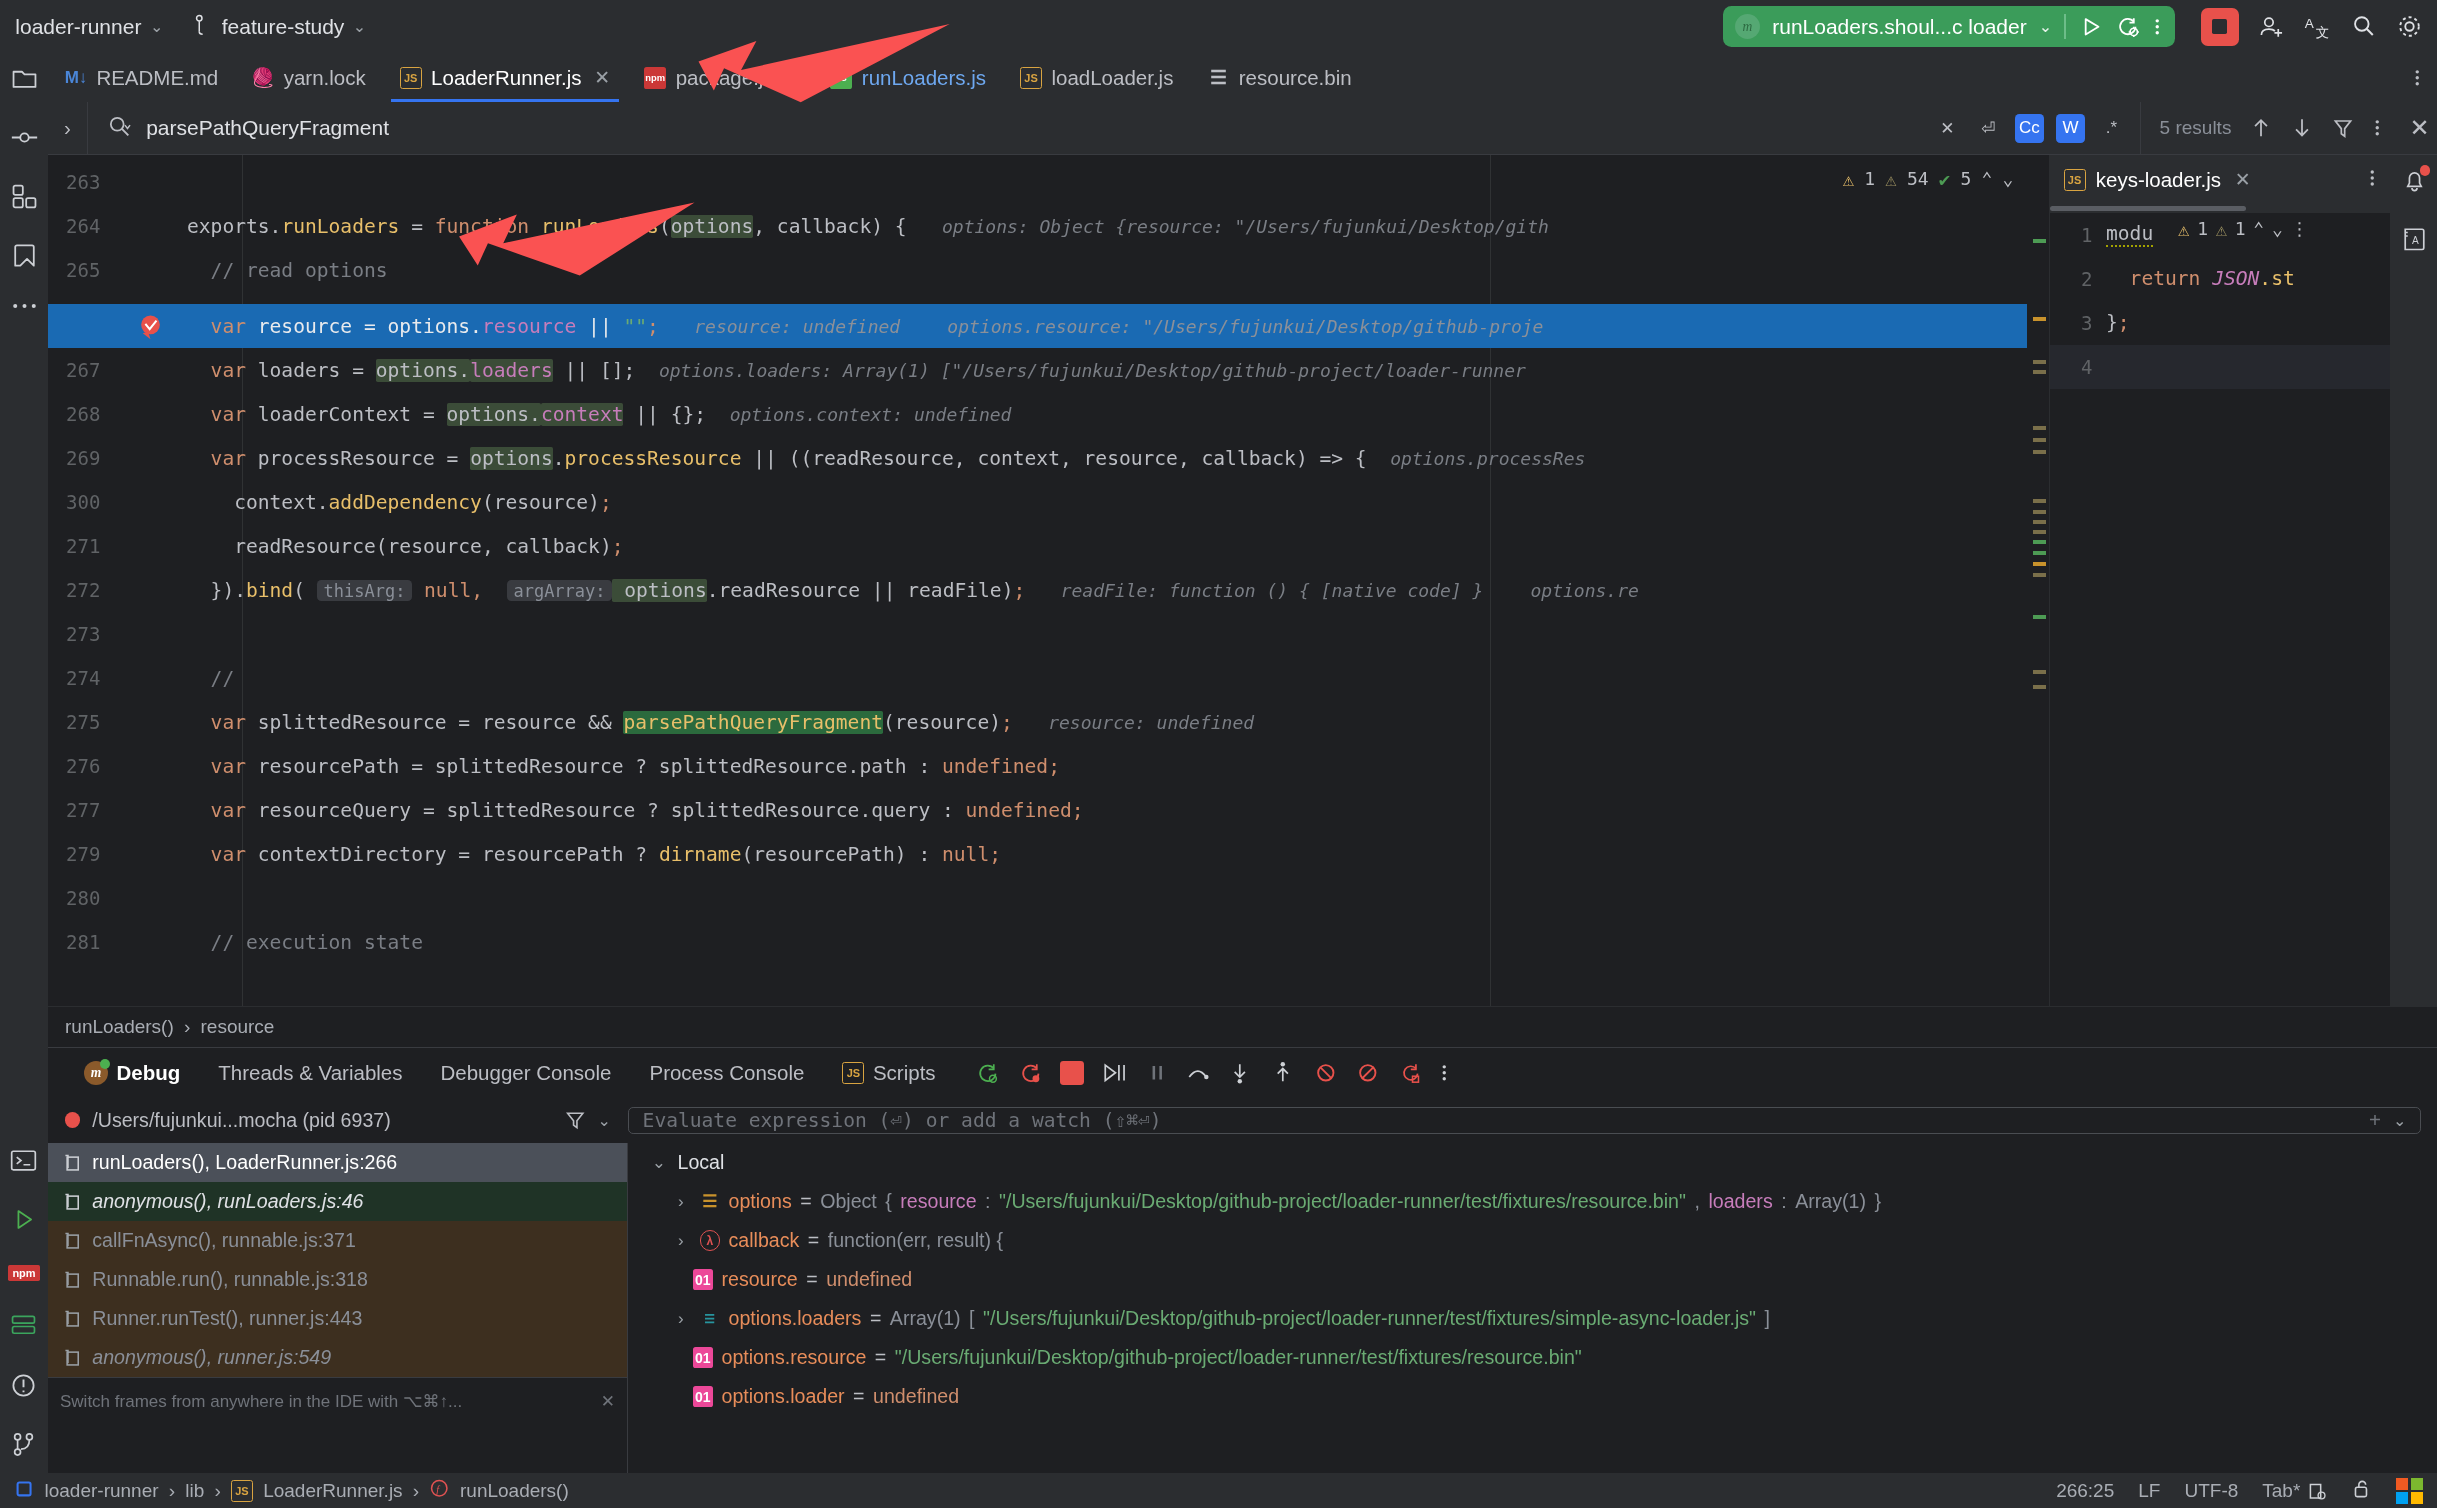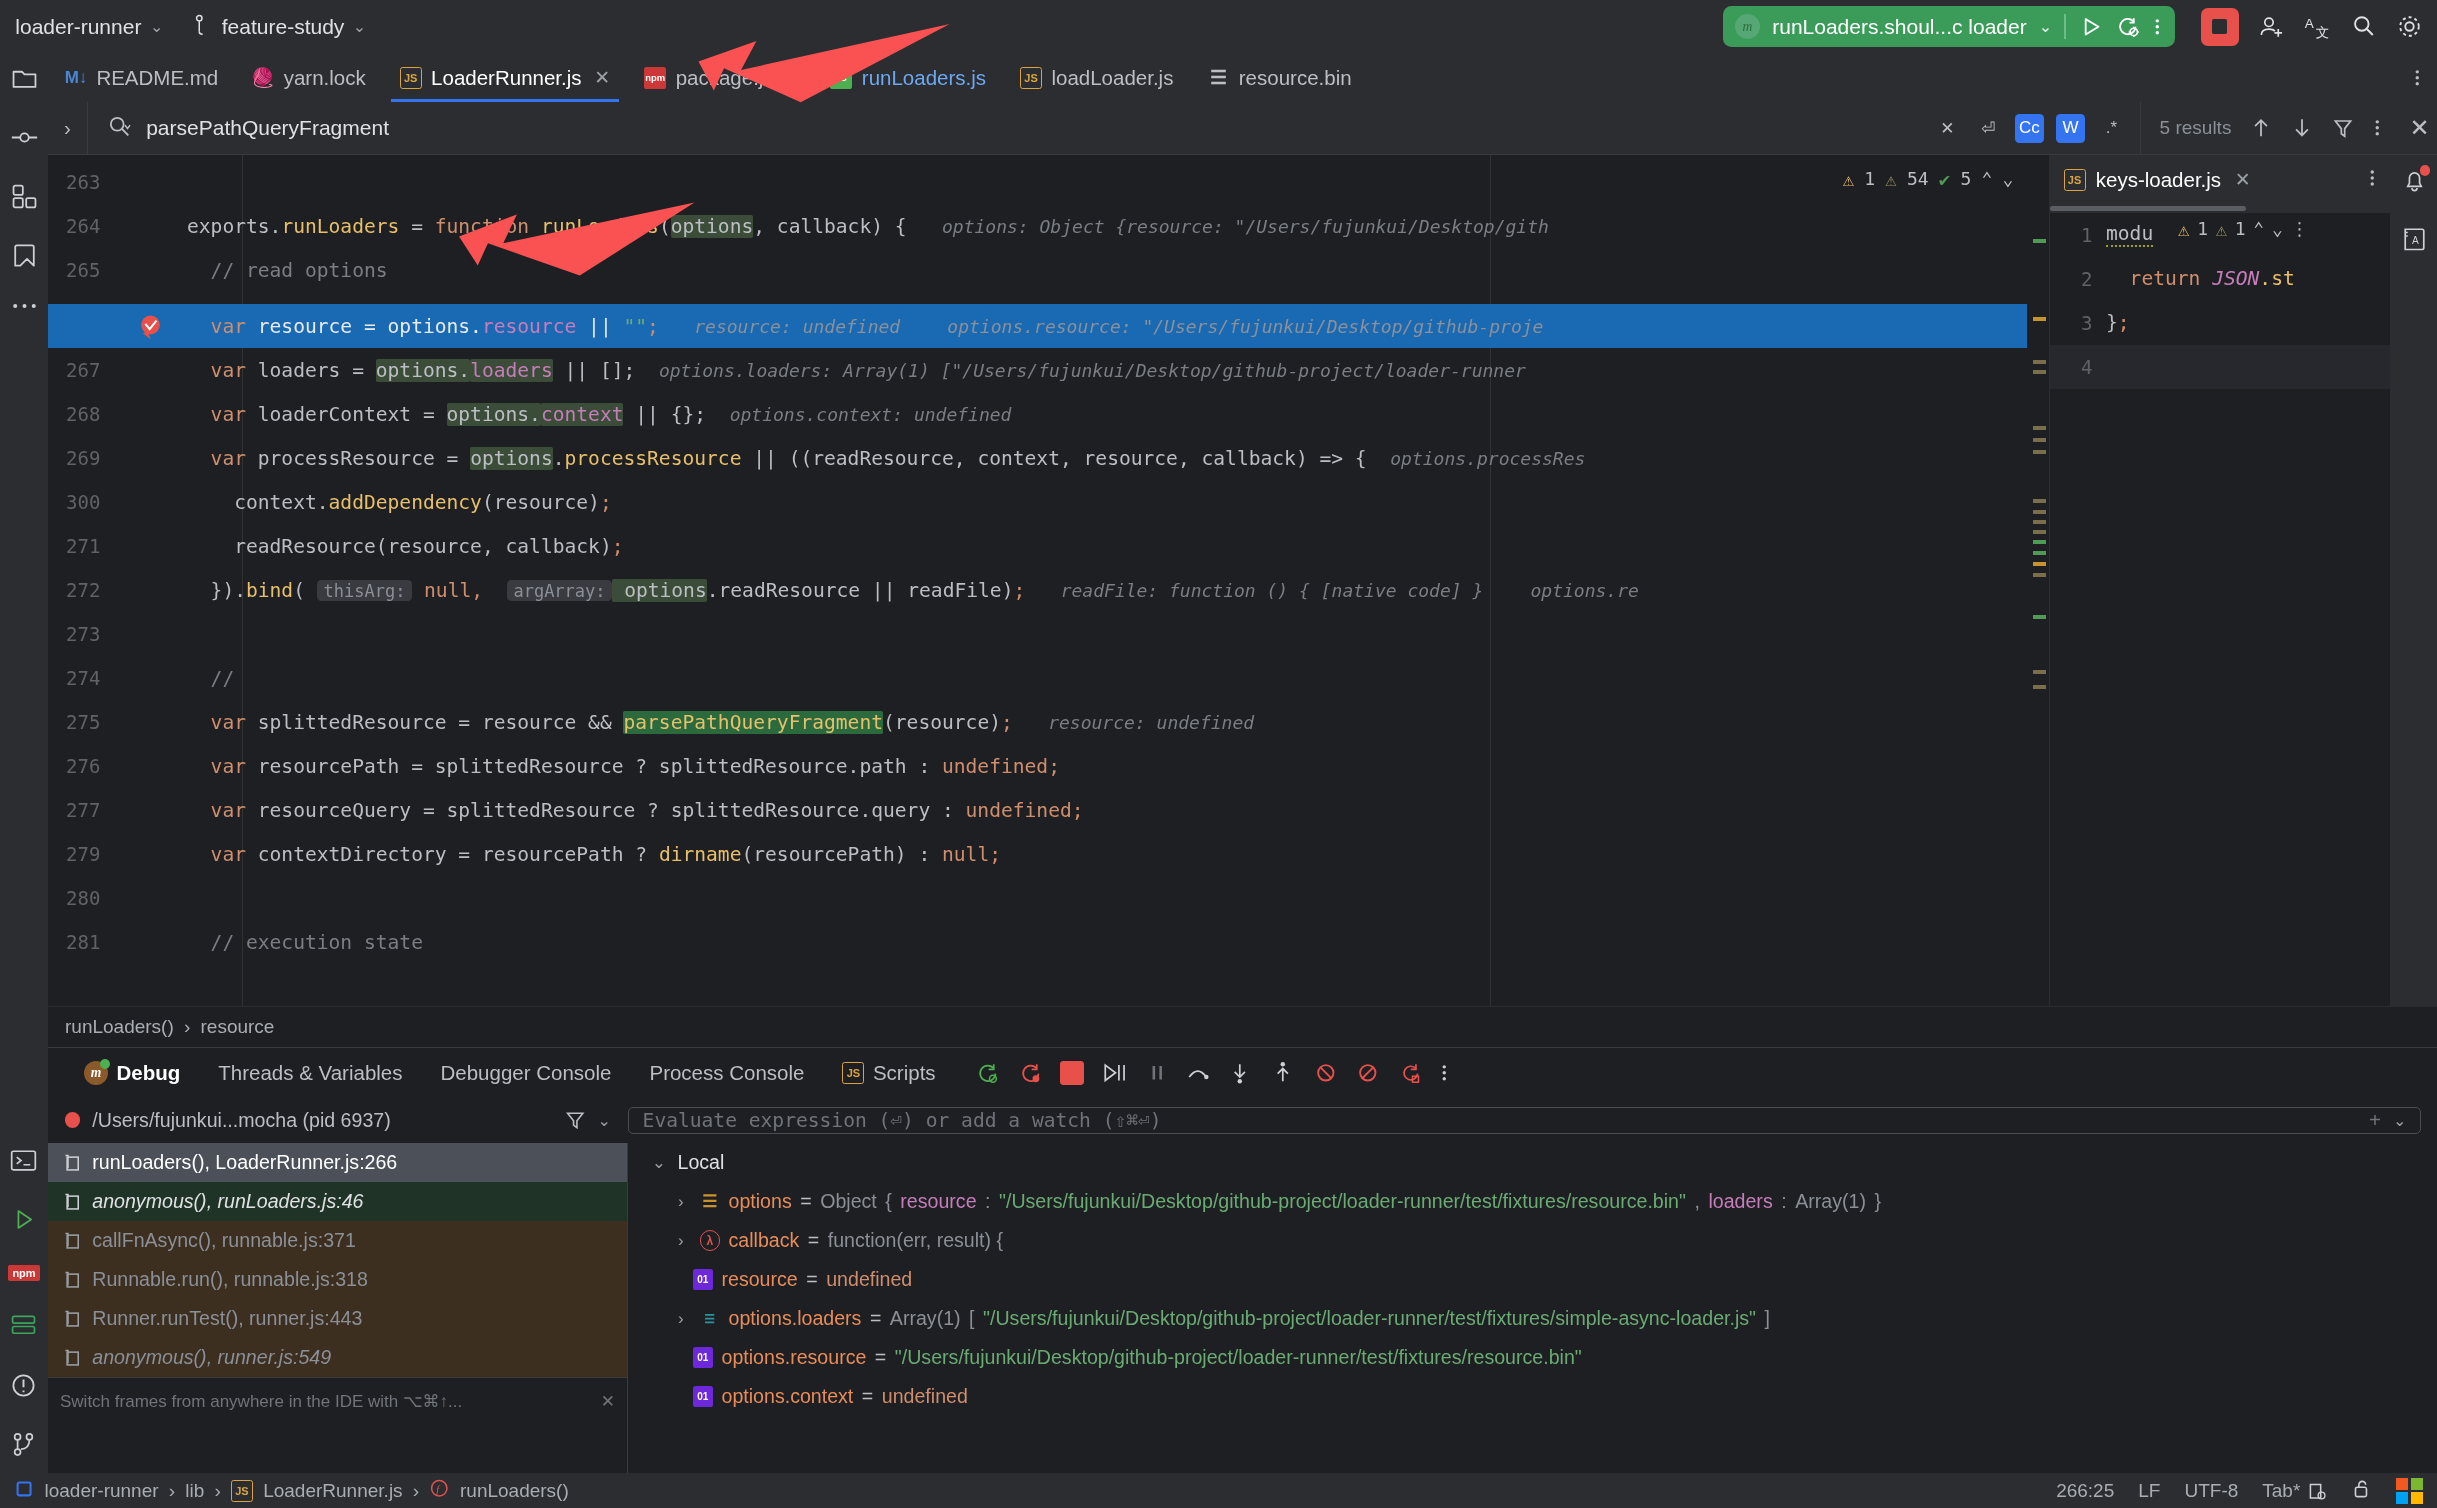--- a/index.html
+++ b/index.html
@@ -210,21 +210,21 @@
   .fr-ico { width:20.5px; height:20.5px; flex:0 0 20.5px; }
   .frames-hint { height: 36px; display:flex; align-items:center; justify-content:space-between;
                  padding: 12px 12px 0 12px; font-size:17px; color:#6f737a; border-top:0.9px solid #393b40; }
   .vars { flex:1; padding-left: 20.5px; overflow:hidden; }
   .var-row { height: 39px; display:flex; align-items:center; gap:8.5px; font-size:19.6px; white-space:nowrap; }
   .arrw { width: 20.5px; color:#9aa0a6; font-size:17px; flex:0 0 20.5px; text-align:center; }
   .vico { width:20.5px; height:20.5px; flex:0 0 20.5px; border-radius:2.6px; display:flex; align-items:center;
           justify-content:center; font-size:11px; font-weight:bold; }
   .vico-obj { color:#c8922c; font-size:17px; }
   .vico-fn { border:1.7px solid #e05252; border-radius:50%; color:#e05252; font-size:12px; }
-  .vico-prim { background:#6d28d9; color:#fff; font-size:10px; }
+  .vico-prim { background:#ec4899; color:#fff; font-size:14px; }
   .vico-arr { color:#27949e; font-size:12px; line-height: 6px; }
   .vname { color:#e88d5a; }
   .veq { color:#bcbec4; }
   .vtype { color:#8a8f98; }
   .vstr { color:#6aab73; }
   .vundef { color:#cf8e6d; }
   .vkey { color:#c77dbb; }
 
   
   .statusbar { height: 36px; flex:0 0 36px; background:#2b2d30; display:flex; align-items:center;
@@ -930,21 +930,21 @@
 
             <div class="var-row" style="padding-left:44px">
               <span class="vico vico-prim">01</span>
               <span class="vname">options.resource</span>
               <span class="veq">=</span>
               <span class="vstr">"/Users/fujunkui/Desktop/github-project/loader-runner/test/fixtures/resource.bin"</span>
             </div>
 
             <div class="var-row" style="padding-left:44px">
               <span class="vico vico-prim">01</span>
-              <span class="vname">options.context</span>
+              <span class="vname">options.loader</span>
               <span class="veq">=</span>
               <span class="vundef">undefined</span>
             </div>
           </div>
         </div>
       </div>
     </div>
   </div>
 
   <div class="statusbar">

